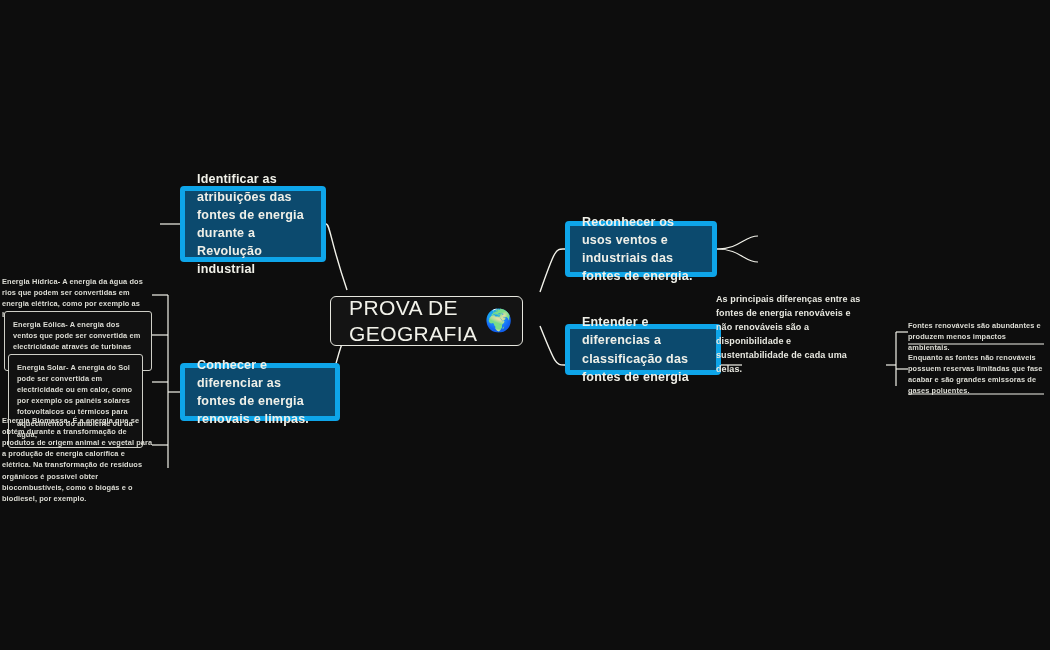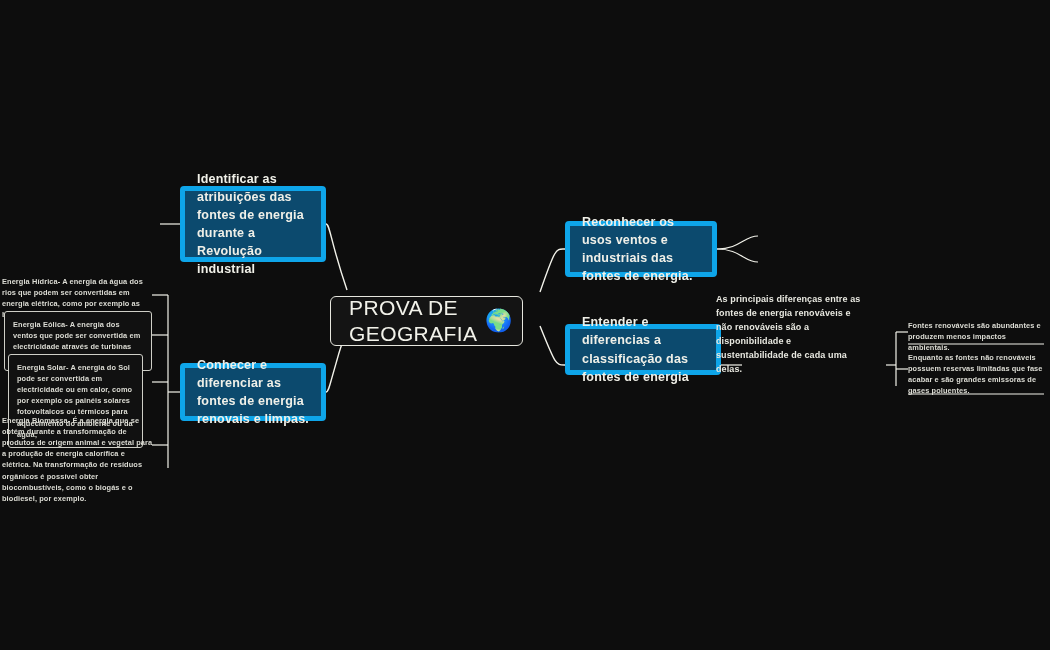--- a/index.html
+++ b/index.html
@@ -138,21 +138,21 @@
 
   <div class="node center-node" style="left:330px; top:283px; width:193px; height:50px;margin-top:13px;">
     <div class="center-title">PROVA DE GEOGRAFIA</div>
     <div class="globe-icon">🌍</div>
   </div>
 
   <div class="node branch-node" style="left:180px; top:186px; width:146px; height:76px;">
     <div class="branch-label">Identificar as atribuições das fontes de energia durante a Revolução industrial</div>
   </div>
 
-  <div class="node branch-node" style="left:180px; top:363px; width:146px; height:58px;">
+  <div class="node branch-node" style="left:180px; top:363px; width:160px; height:58px;">
     <div class="branch-label">Conhecer e diferenciar as fontes de energia renovais e limpas.</div>
   </div>
 
   <div class="node branch-node" style="left:565px; top:221px; width:152px; height:56px;">
     <div class="branch-label">Reconhecer os usos ventos e industriais das fontes de energia.</div>
   </div>
 
   <div class="node branch-node" style="left:565px; top:324px; width:156px; height:51px;">
     <div class="branch-label">Entender e diferencias a classificação das fontes de energia</div>
   </div>

